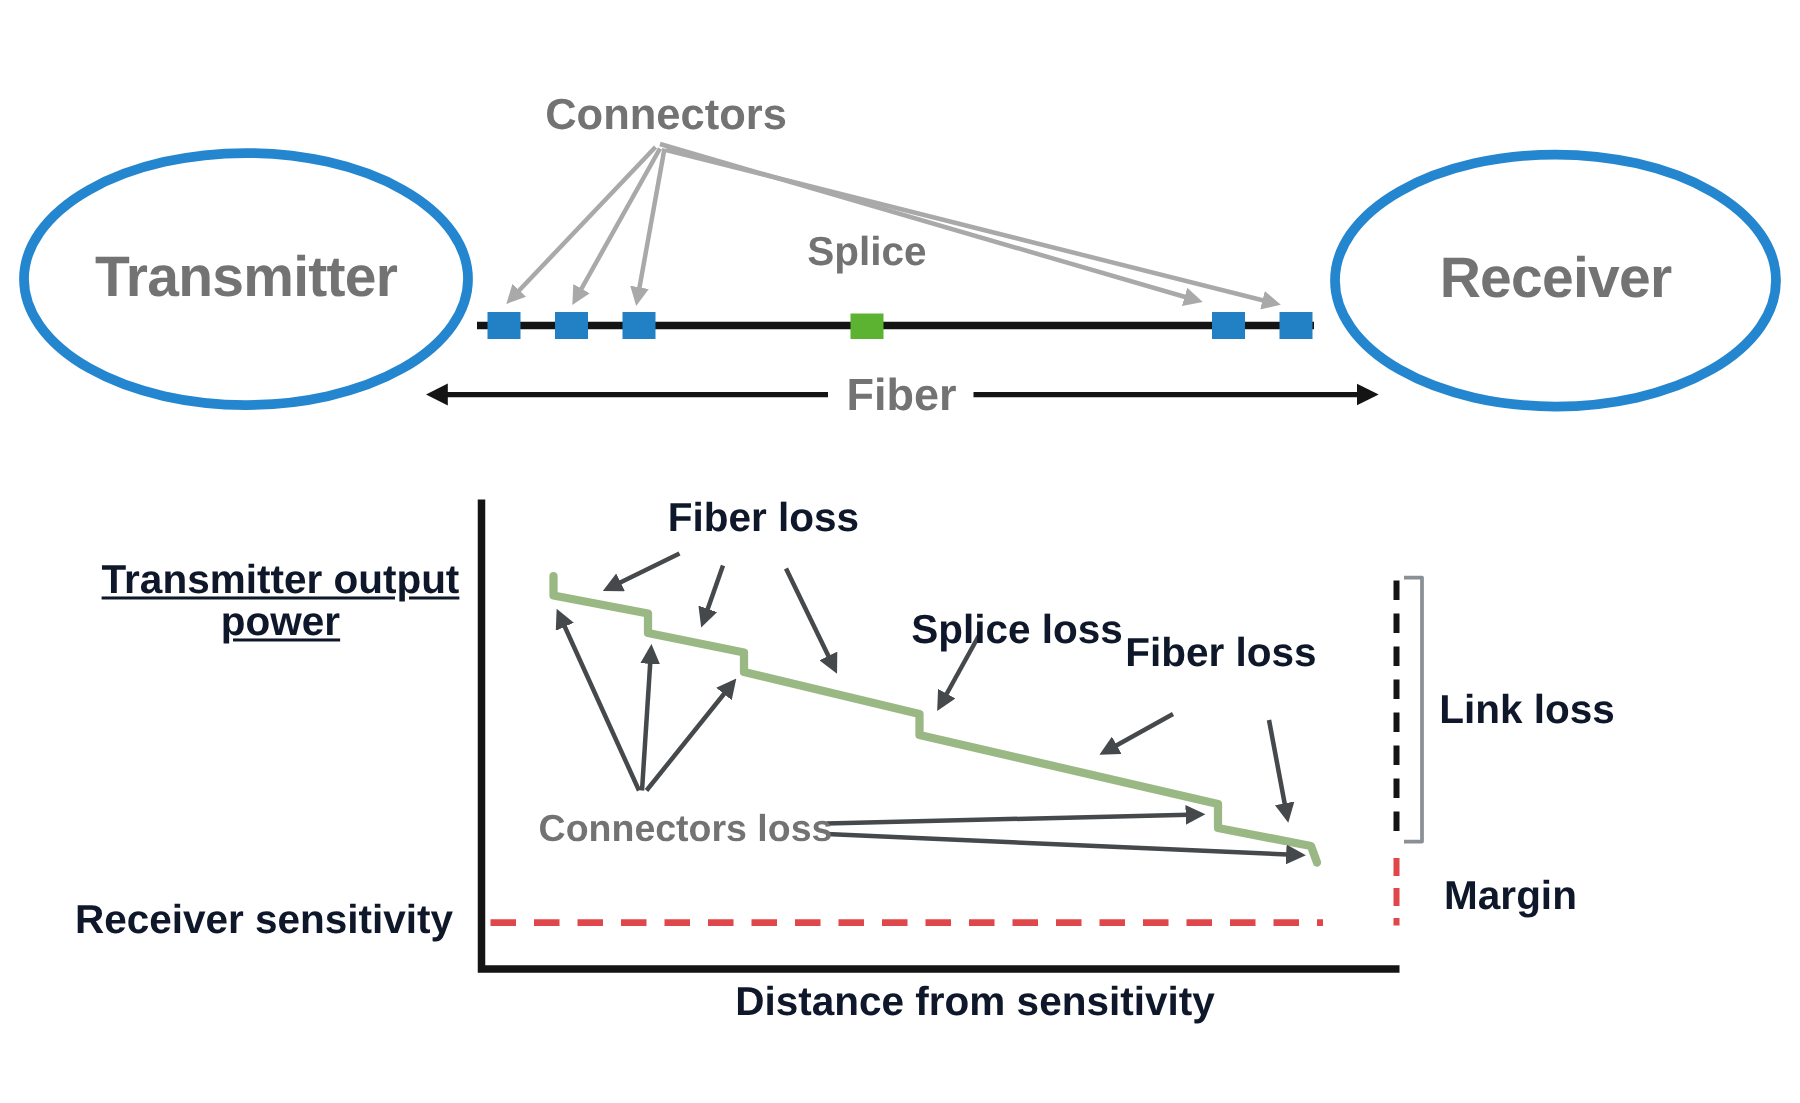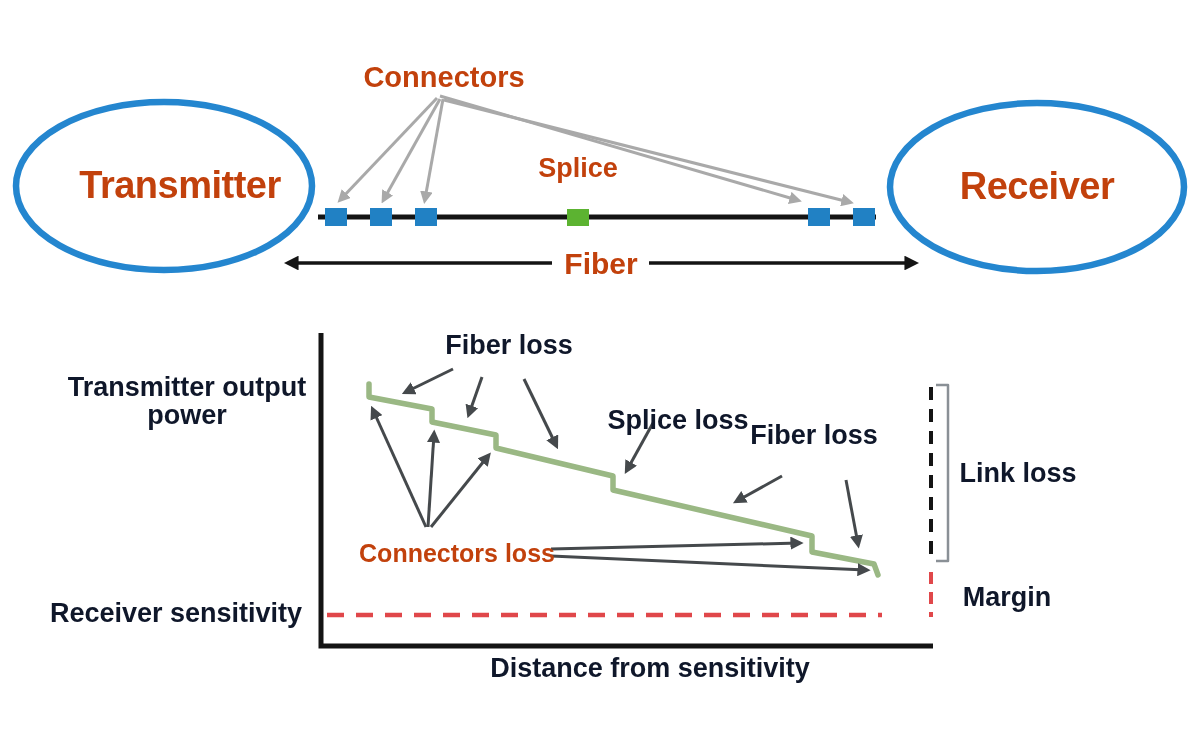--- a/index.html
+++ b/index.html
@@ -6,28 +6,28 @@
   .stage {
     position:relative; width:1200px; height:735px; background:#ffffff;
     font-family:"Liberation Sans", sans-serif; overflow:hidden;
   }
   .stage svg { position:absolute; left:0; top:0; }
   .lbl {
     position:absolute; transform:translate(-50%,-50%);
     font-weight:700; white-space:nowrap; color:#0f172a; line-height:1.05;
     text-align:center;
   }
-  .lbl.black { color:#c2410c; }
+  .lbl.black { color:#737373; }
   .device  { font-size:38px; letter-spacing:-0.5px; }
   .toplbl  { font-size:29px; }
   .splicelbl { font-size:27px; }
   .fiberlbl { font-size:30px; }
   .chartlbl { font-size:27px; }
   .connloss { font-size:25px; }
-  .wrap2 { white-space:normal; width:280px; }
+  .wrap2 { white-space:normal; width:280px;text-decoration:underline; }
 </style>
 </head>
 <body>
 
 <div class="stage">
 
   <svg width="1200" height="735" viewBox="0 0 1200 735">
     <defs>
       <marker id="ah-gray" viewBox="0 0 10 10" refX="6" refY="5" markerWidth="4.2" markerHeight="4.2" orient="auto">
         <path d="M0,0 L10,5 L0,10 z" fill="#a9a9a9"></path>
@@ -82,21 +82,21 @@
     </g>
 
     <line x1="931" y1="387" x2="931" y2="563" stroke="#141414" stroke-width="4" stroke-dasharray="13 9"></line>
     <path d="M 936,385 L 948,385 L 948,561 L 936,561" fill="none" stroke="#8a9096" stroke-width="2.5" stroke-linejoin="round"></path>
 
     <line x1="931" y1="572" x2="931" y2="617" stroke="#e0474a" stroke-width="4" stroke-dasharray="12 8"></line>
 
     <line x1="327" y1="615" x2="882" y2="615" stroke="#e0474a" stroke-width="4.5" stroke-dasharray="17 12"></line>
   </svg>
 
-  <div class="lbl black device" style="left:164px; top:186px;margin-left:16px;">Transmitter</div>
+  <div class="lbl black device" style="left:164px; top:186px;">Transmitter</div>
   <div class="lbl black device" style="left:1037px; top:187px;">Receiver</div>
   <div class="lbl black toplbl" style="left:444px; top:77px;">Connectors</div>
   <div class="lbl black splicelbl" style="left:578px; top:168px;">Splice</div>
   <div class="lbl black fiberlbl" style="left:601px; top:264px;">Fiber</div>
 
   <div class="lbl chartlbl wrap2" style="left:187px; top:401px;">Transmitter output power</div>
   <div class="lbl chartlbl" style="left:176px; top:613px;">Receiver sensitivity</div>
   <div class="lbl chartlbl" style="left:650px; top:668px;">Distance from sensitivity</div>
 
   <div class="lbl chartlbl" style="left:509px; top:345px;">Fiber loss</div>

